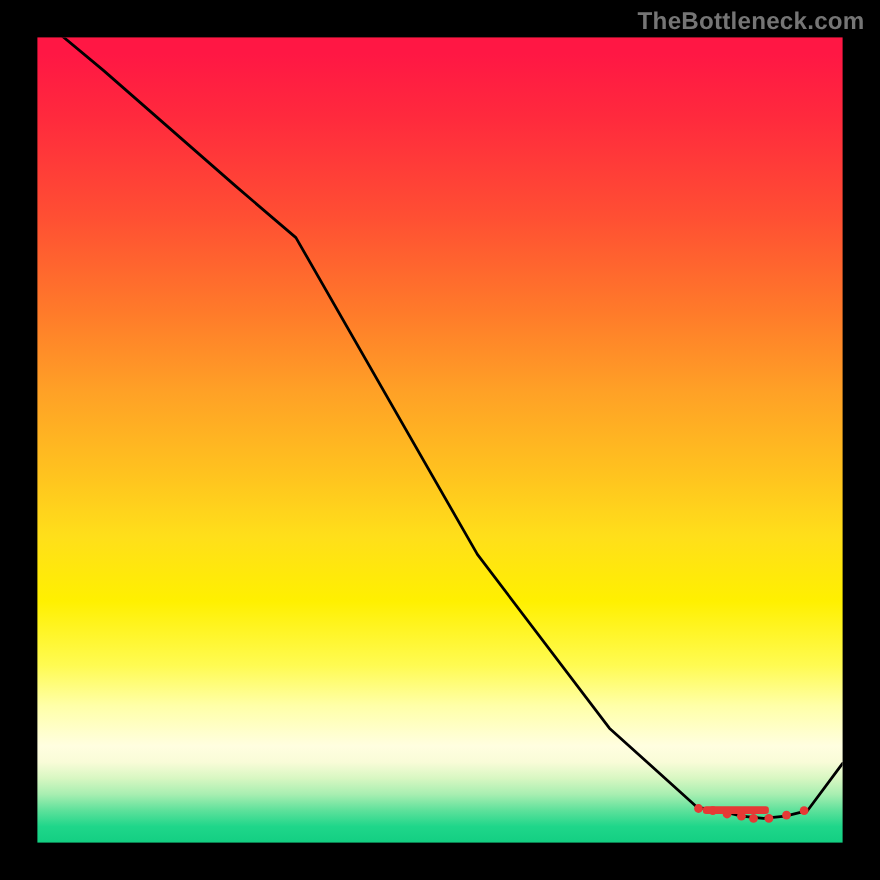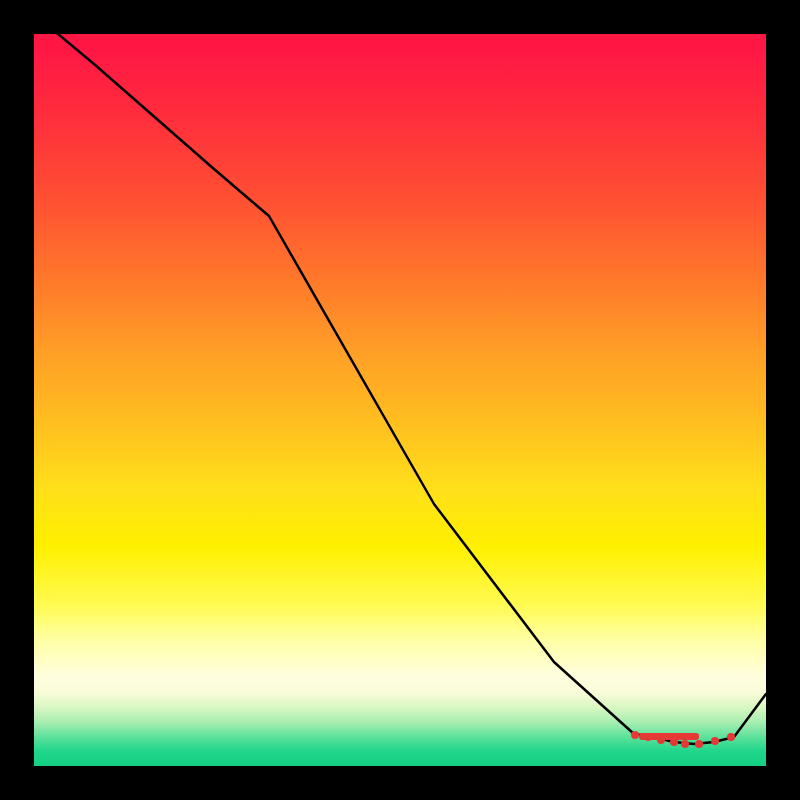--- a/index.html
+++ b/index.html
@@ -50,20 +50,21 @@
   svg.line {
     position: absolute;
     left: 0; top: 0;
     width: 100%; height: 100%;
   }
 </style>
 </head>
 <body>
 <div class="wrap">
 
+  <div class="watermark">TheBottleneck.com</div>
 
   <div class="plot">
     <svg class="line" viewBox="0 0 732 732" preserveAspectRatio="none">
       <polyline fill="none" stroke="#000000" stroke-width="2.5" stroke-linejoin="round" stroke-linecap="round" points="0,-20 60,30 140,100 180,135 215,165 235,182 400,470 520,628 600,700 620,703 640,708 660,710 680,708 700,703 732,660"></polyline>
       <g>
         <circle cx="601" cy="701" r="4" fill="#e53935"></circle>
         <circle cx="614" cy="703" r="4" fill="#e53935"></circle>
         <circle cx="627" cy="706" r="4" fill="#e53935"></circle>
         <circle cx="640" cy="708" r="4" fill="#e53935"></circle>
         <circle cx="651" cy="710" r="4" fill="#e53935"></circle>

